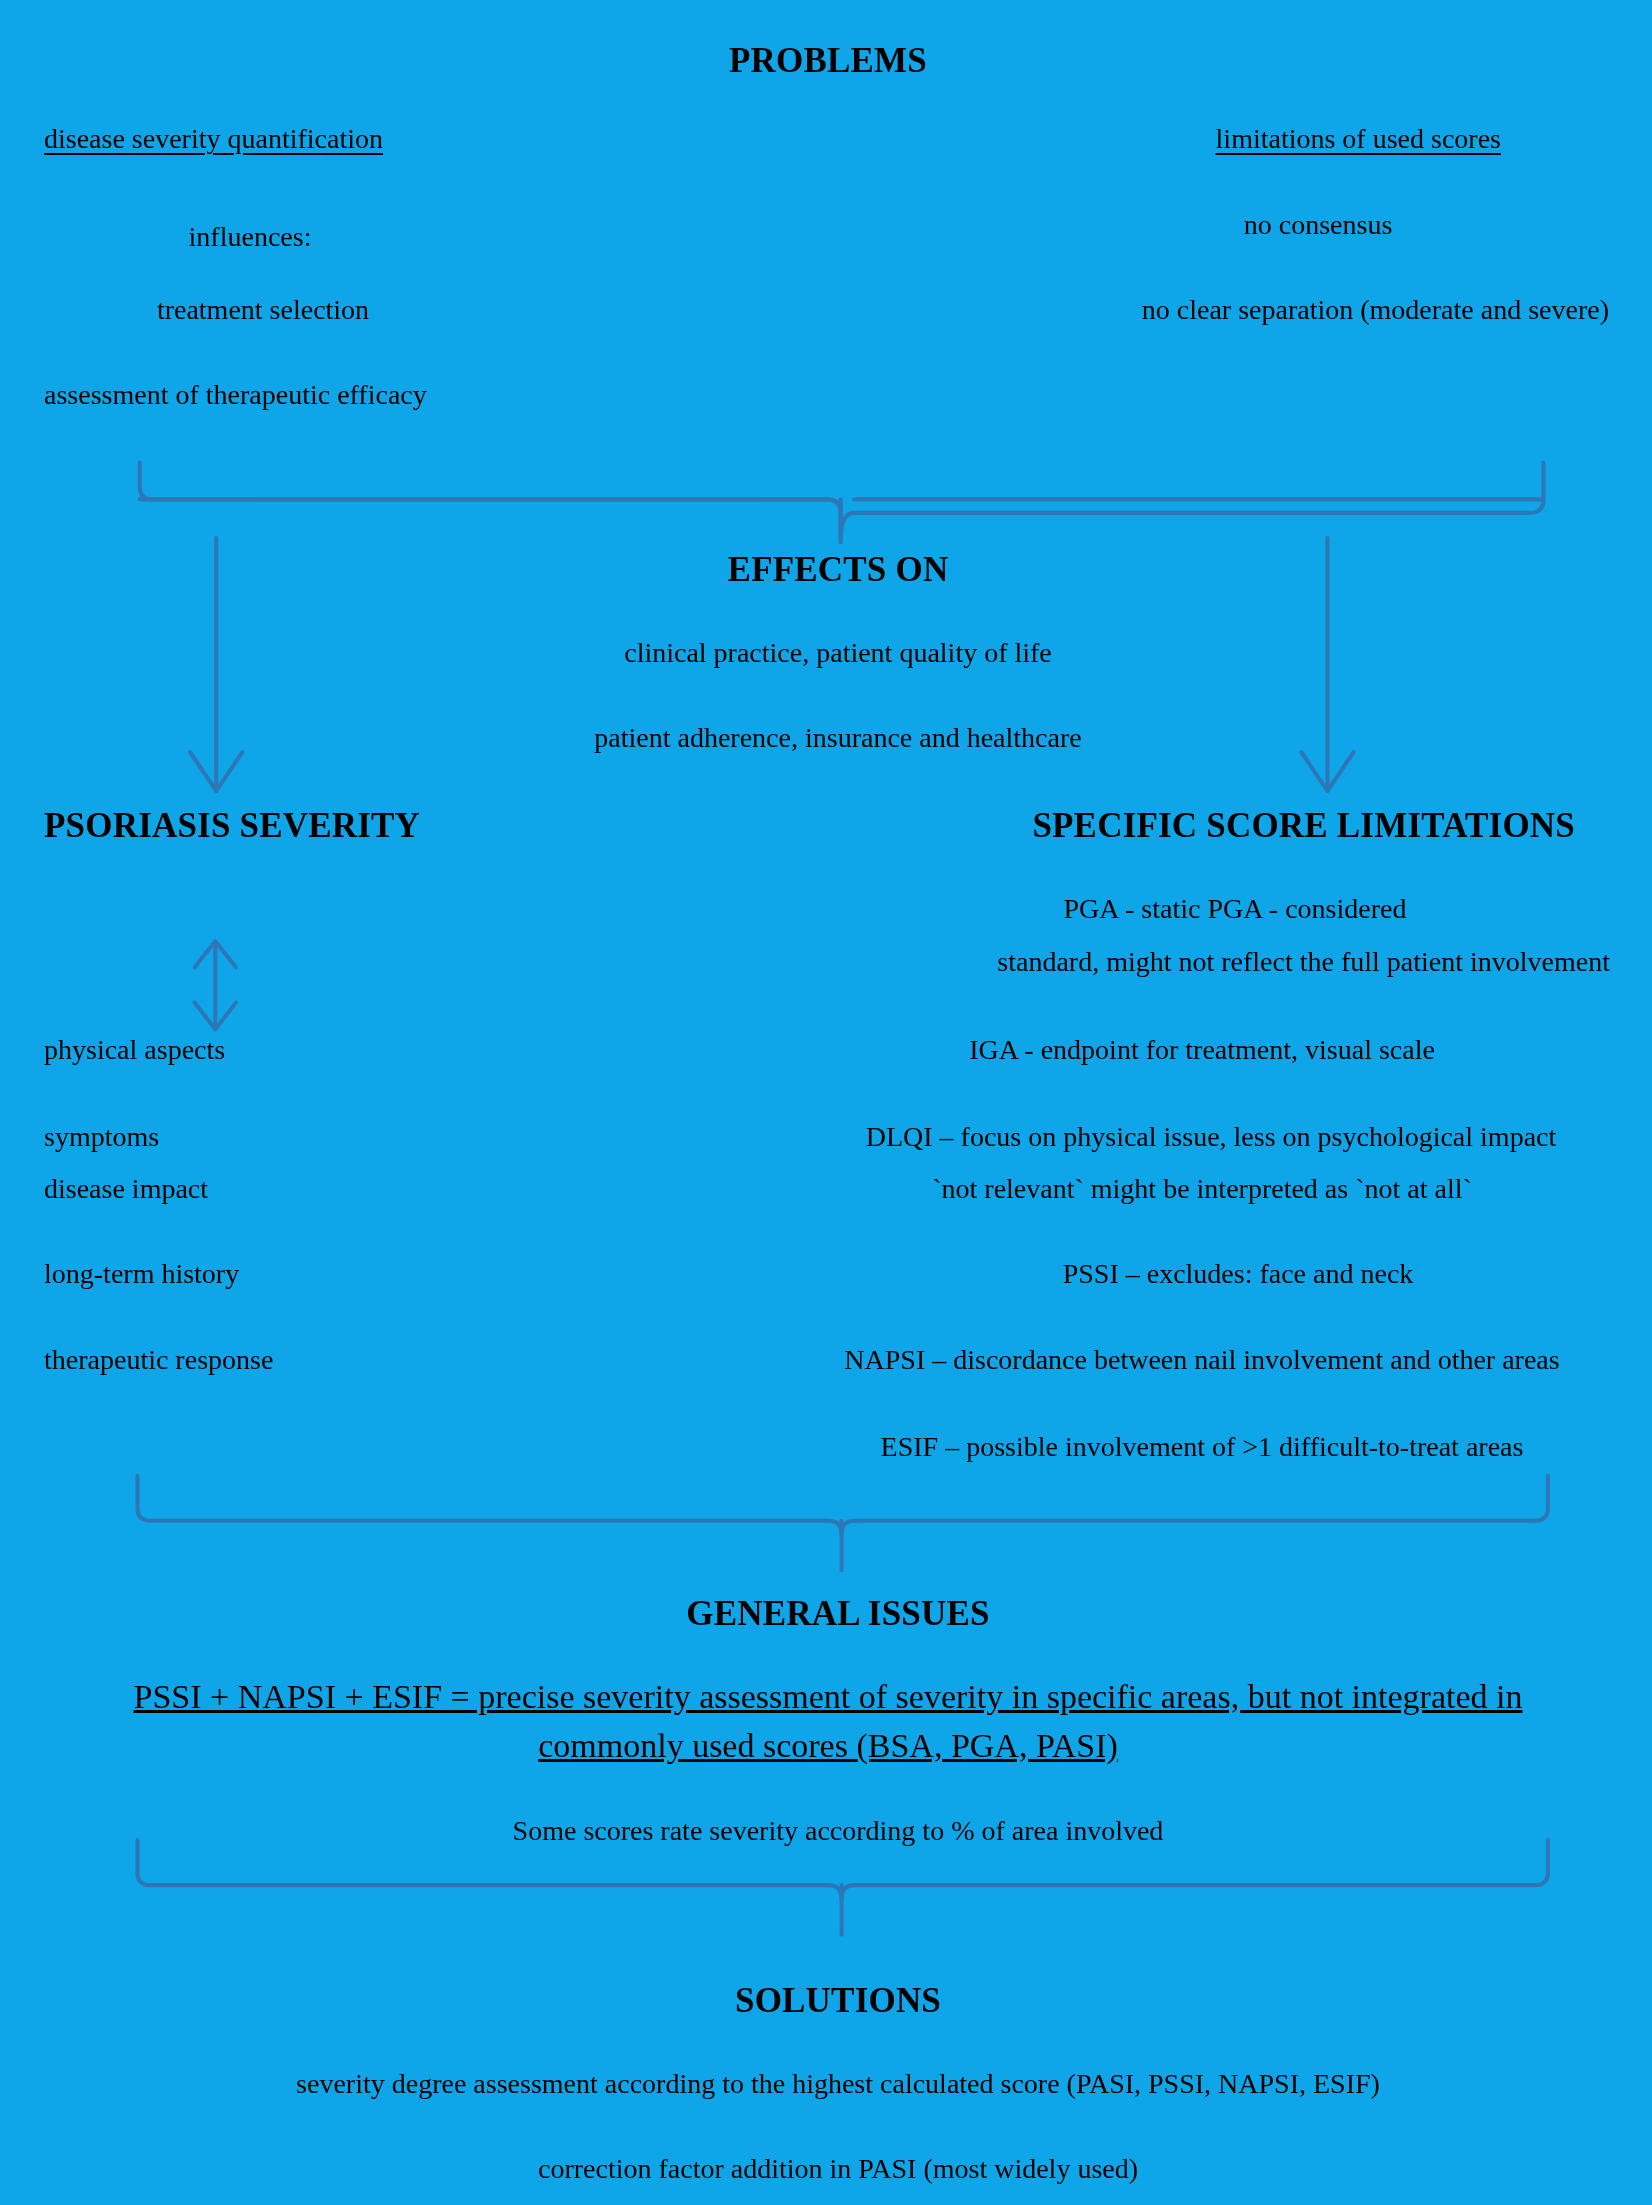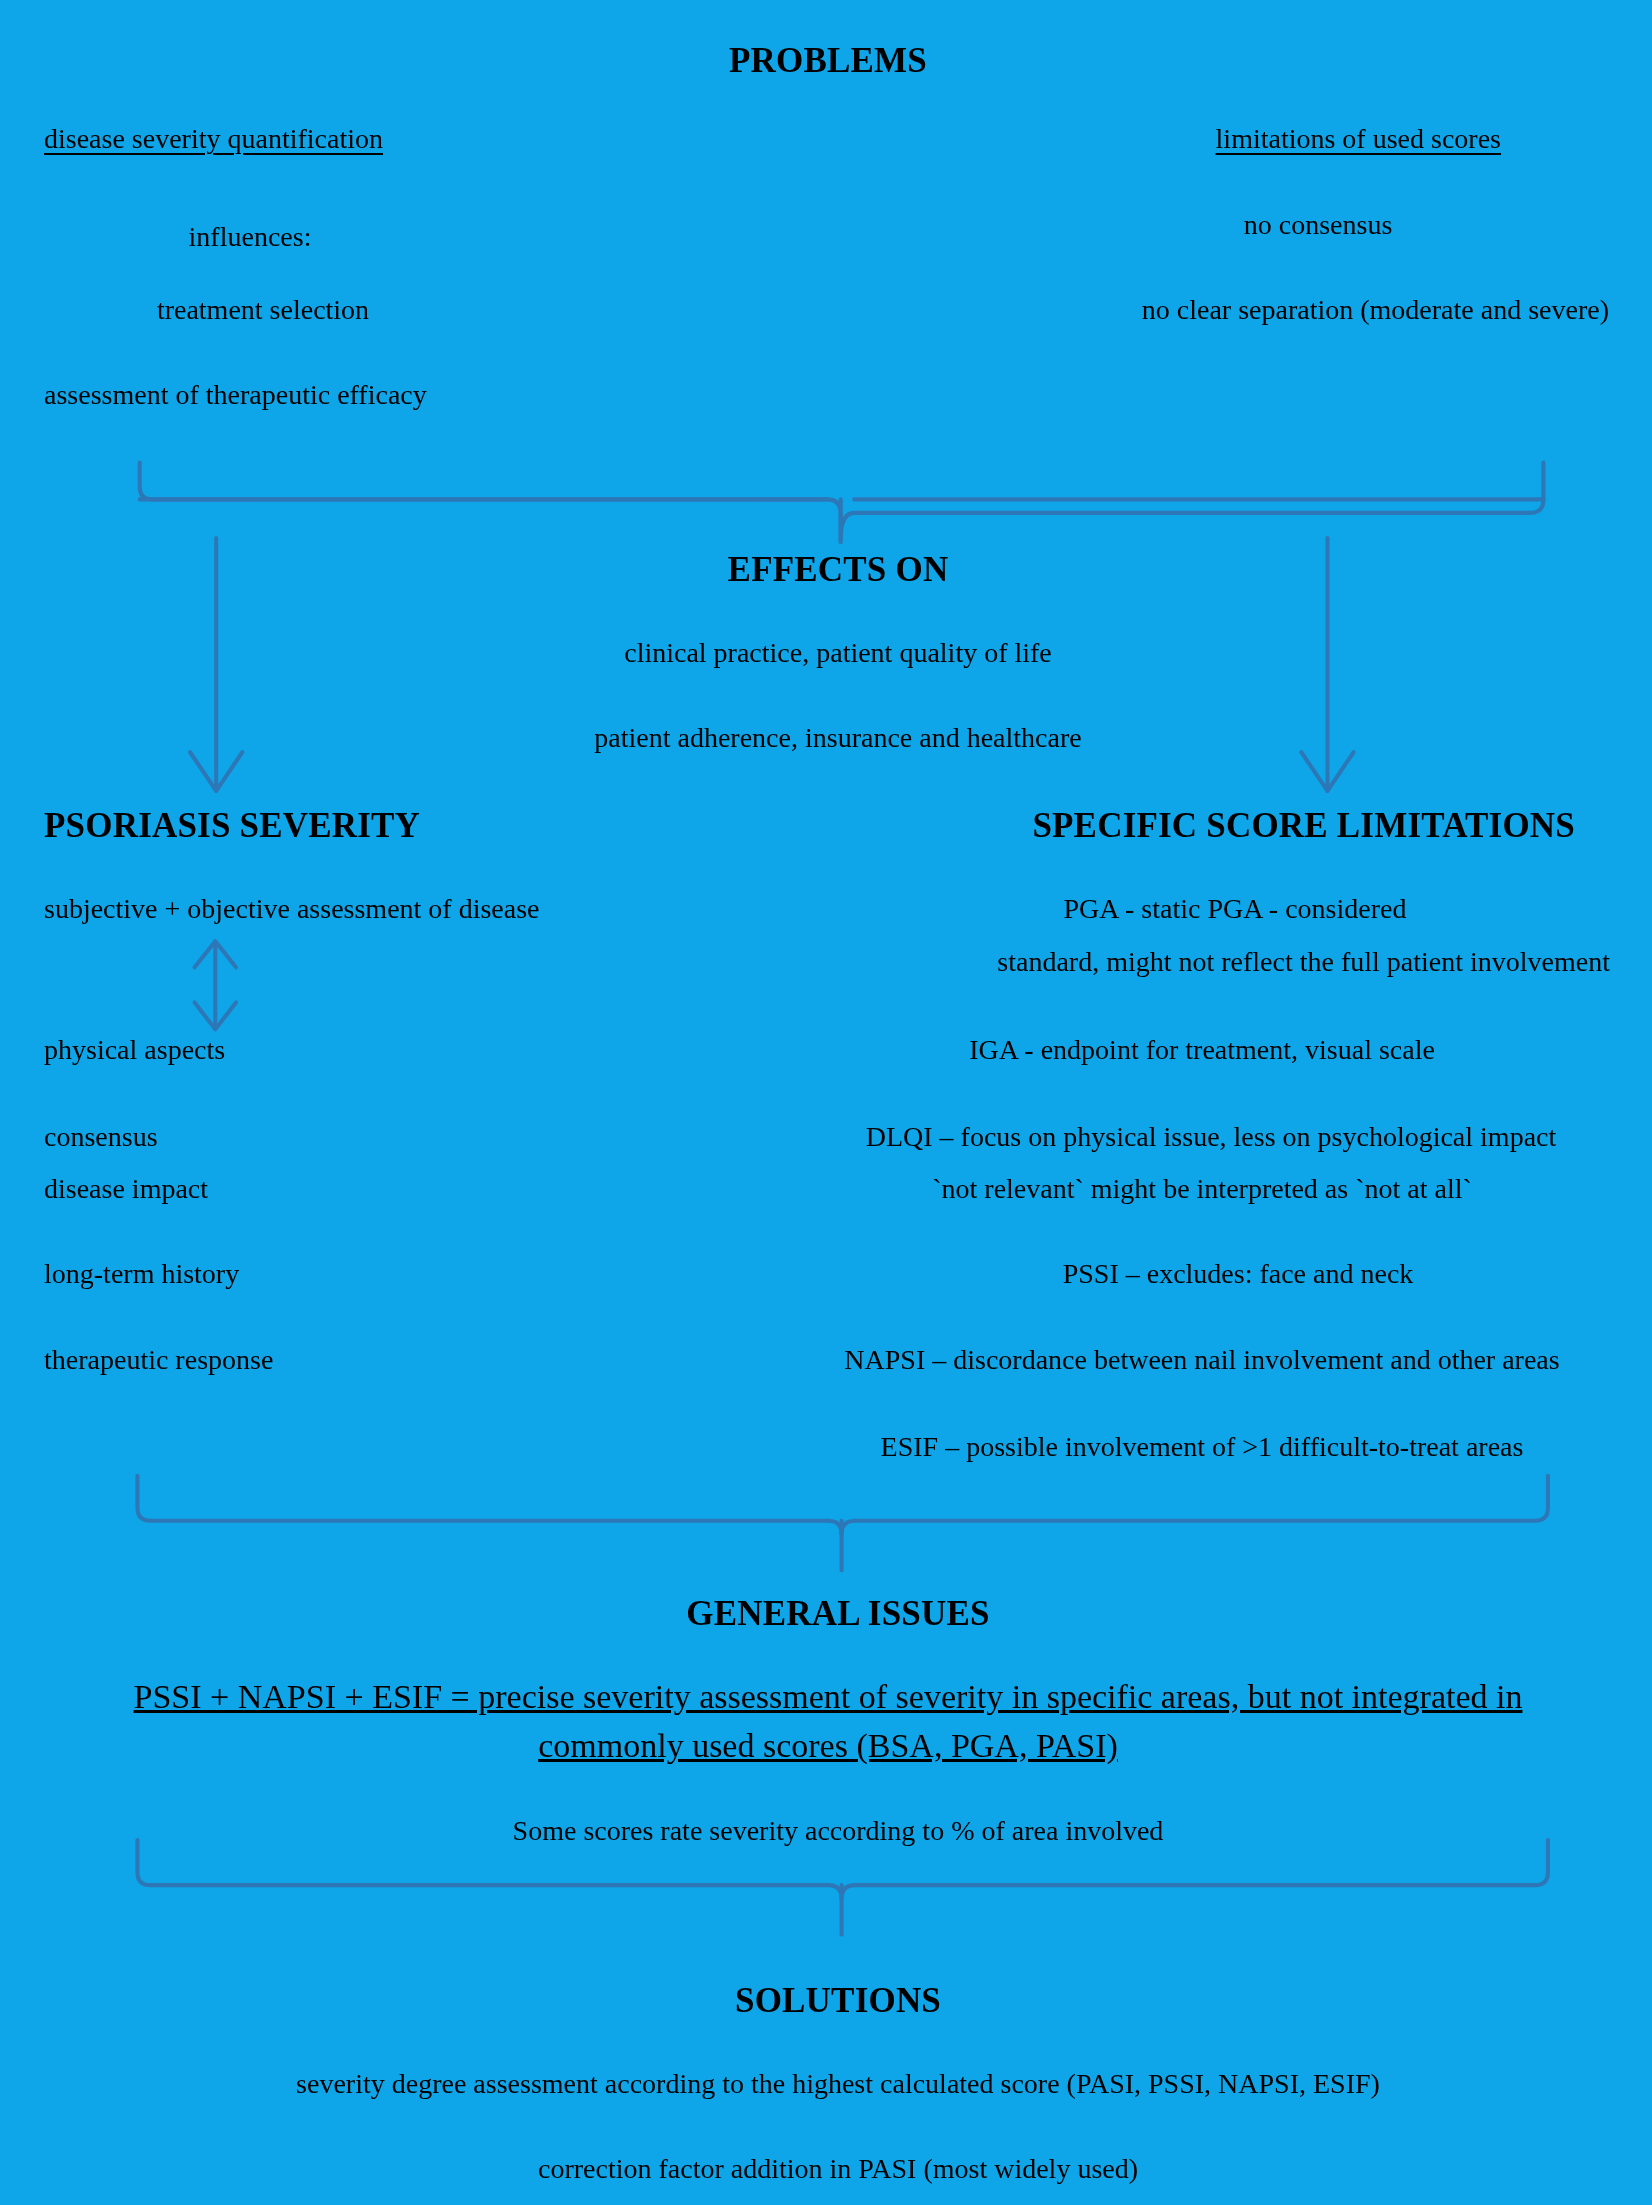--- a/index.html
+++ b/index.html
@@ -131,25 +131,24 @@
   <div class="txt rgt" style="left:1609px; top:293px;">no clear separation (moderate and severe)</div>
 
   <div class="txt hdr ctr" style="left:838px; top:549px;">EFFECTS ON</div>
 
   <div class="txt ctr" style="left:838px; top:636px;">clinical practice, patient quality of life</div>
 
   <div class="txt ctr" style="left:838px; top:721px;">patient adherence, insurance and healthcare</div>
 
   <div class="txt hdr" style="left:44px; top:805px;">PSORIASIS SEVERITY</div>
 
-  <div class="txt" style="left:44px; top:892px;">subjective + objective assessment of disease</div>
 
   <div class="txt" style="left:44px; top:1033px;">physical aspects</div>
 
-  <div class="txt" style="left:44px; top:1120px;">consensus</div>
+  <div class="txt" style="left:44px; top:1120px;">symptoms</div>
 
   <div class="txt" style="left:44px; top:1172px;">disease impact</div>
 
   <div class="txt" style="left:44px; top:1257px;">long-term history</div>
 
   <div class="txt" style="left:44px; top:1343px;">therapeutic response</div>
 
   <div class="txt hdr rgt" style="left:1575px; top:805px;">SPECIFIC SCORE LIMITATIONS</div>
 
   <div class="txt ctr" style="left:1235px; top:892px;">PGA - static PGA - considered</div>

